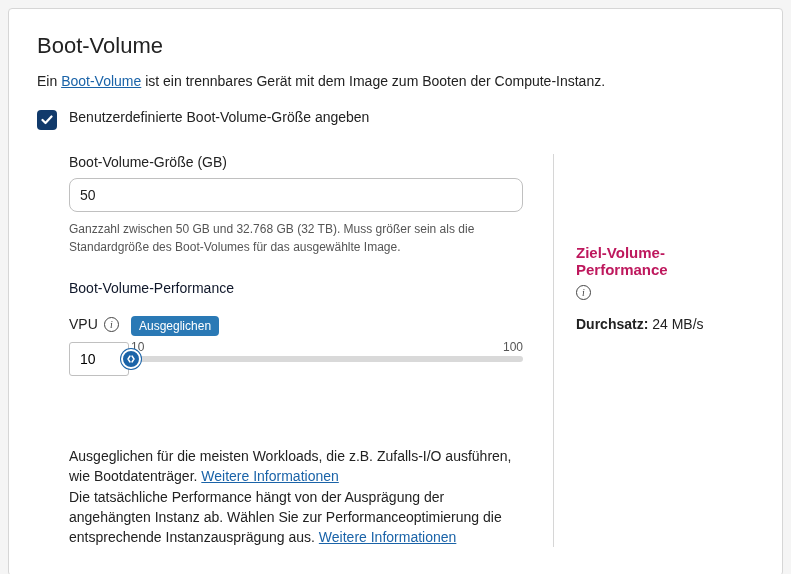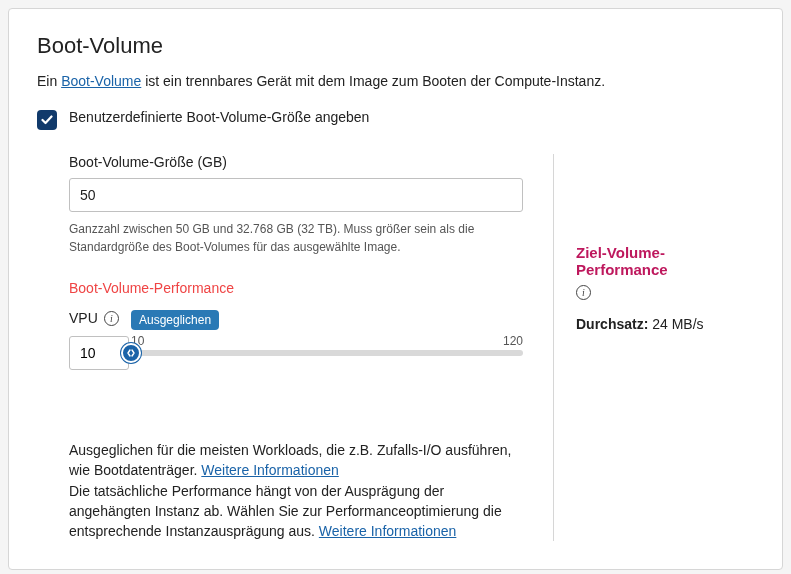--- a/index.html
+++ b/index.html
@@ -79,36 +79,36 @@
   }
   .field-label {
     font-size: 14px;
     color: #222;
     margin-bottom: 8px;
     display: block;
   }
   .text-input {
     width: 100%;
     border: 1px solid #c0c0c0;
-    border-radius: 3px;
+    border-radius: 8px;
     padding: 8px 10px;
     font-size: 14px;
     color: #222;
   }
   .helper-text {
     font-size: 12px;
     color: #555;
     margin-top: 8px;
     line-height: 1.5;
   }
   .perf-section { margin-top: 24px; }
   .perf-label {
     font-size: 14px;
-    color: #ef4444;
-    margin-bottom: 14px;
+    color: #0f172a;
+    margin-bottom: 20px;
   }
   .vpu-row {
     display: flex;
     align-items: flex-start;
     gap: 2px;
   }
   .vpu-col { display: flex; flex-direction: column; }
   .vpu-label-row {
     display: flex;
     align-items: center;
@@ -241,21 +241,21 @@
               <span>VPU</span>
               <span class="info-icon">i</span>
             </div>
             <input type="text" class="vpu-input" value="10" style="">
           </div>
 
           <div class="slider-col">
             <span class="badge">Ausgeglichen</span>
             <div class="slider-ticks">
               <span>10</span>
-              <span>120</span>
+              <span>100</span>
             </div>
             <div class="slider-track">
               <div class="slider-thumb">
                 <svg width="10" height="10" viewBox="0 0 10 10" fill="none" stroke-width="1.4" stroke-linecap="round" stroke-linejoin="round">
                     <polyline points="4,2 2,5 4,8"></polyline>
                     <polyline points="6,2 8,5 6,8"></polyline>
                   </svg>
               </div>
             </div>
           </div>

